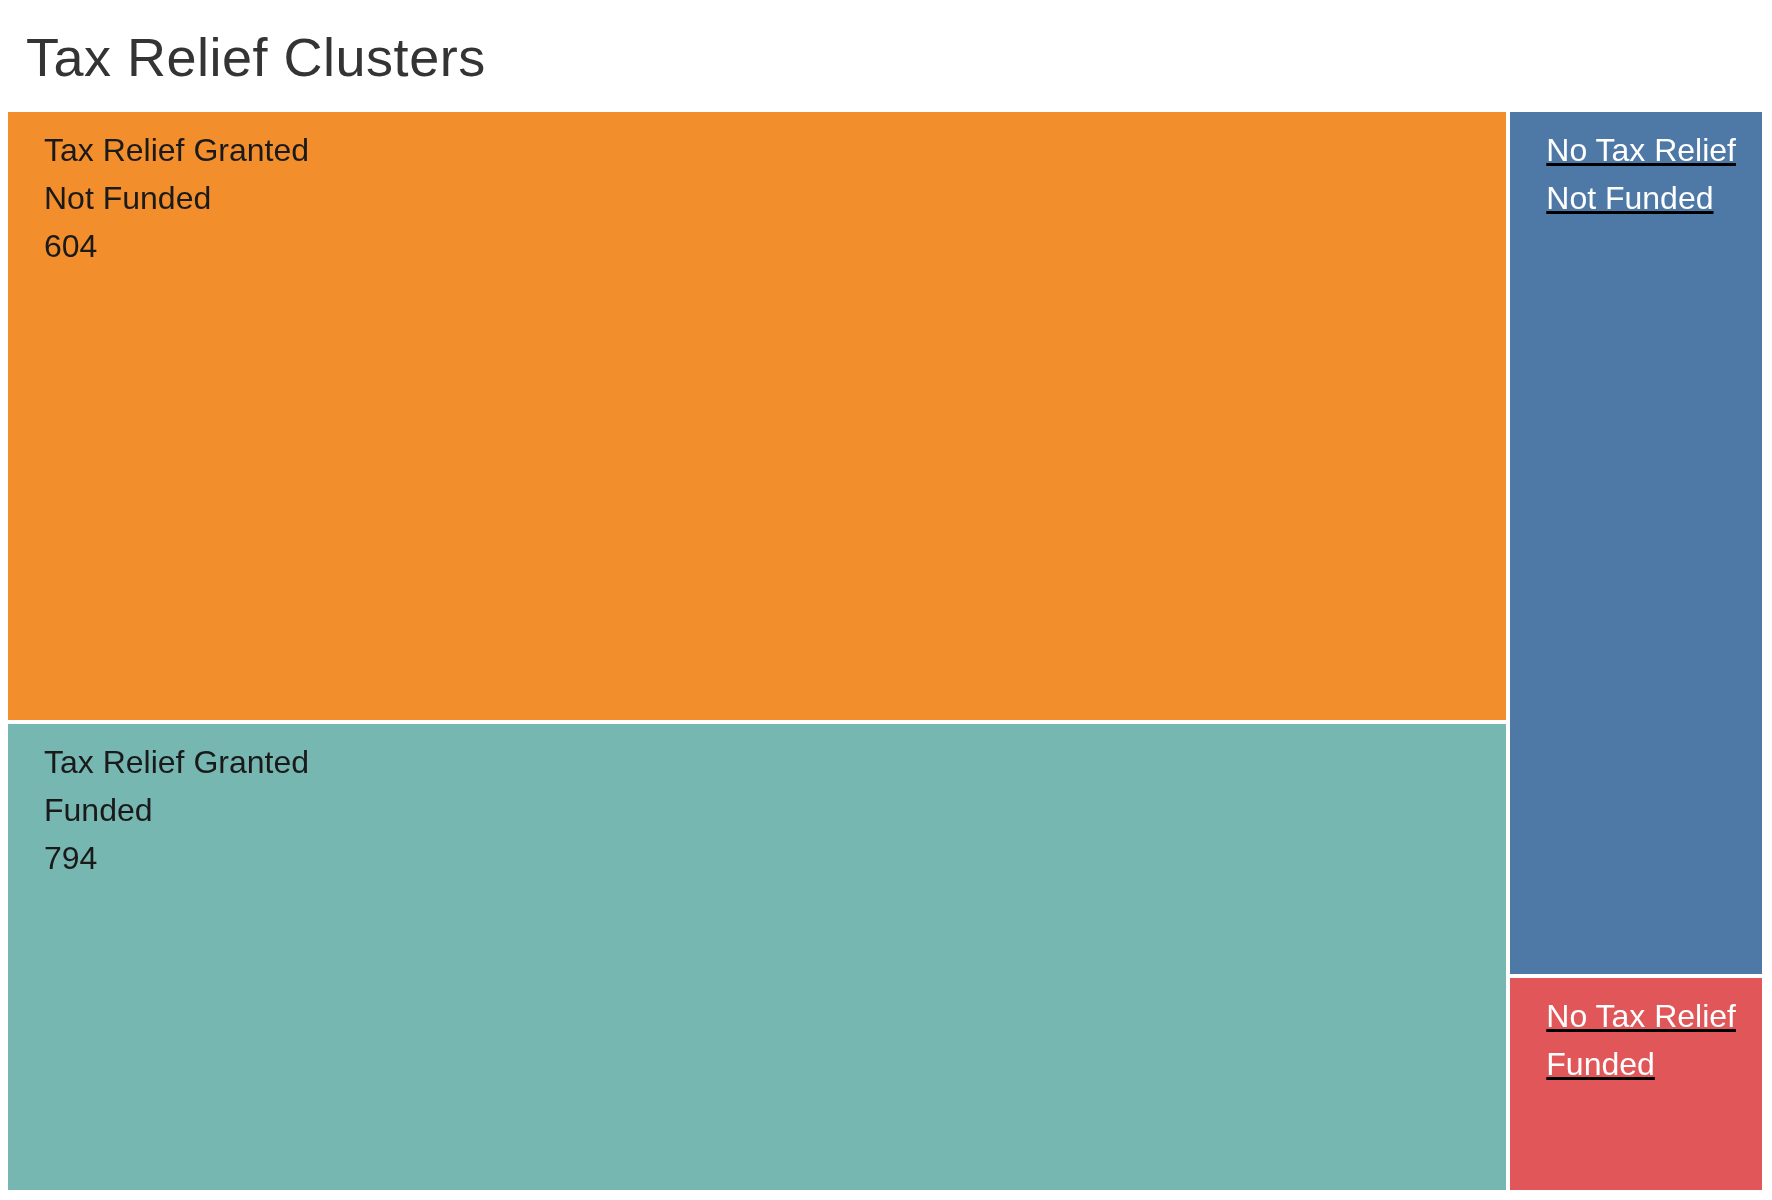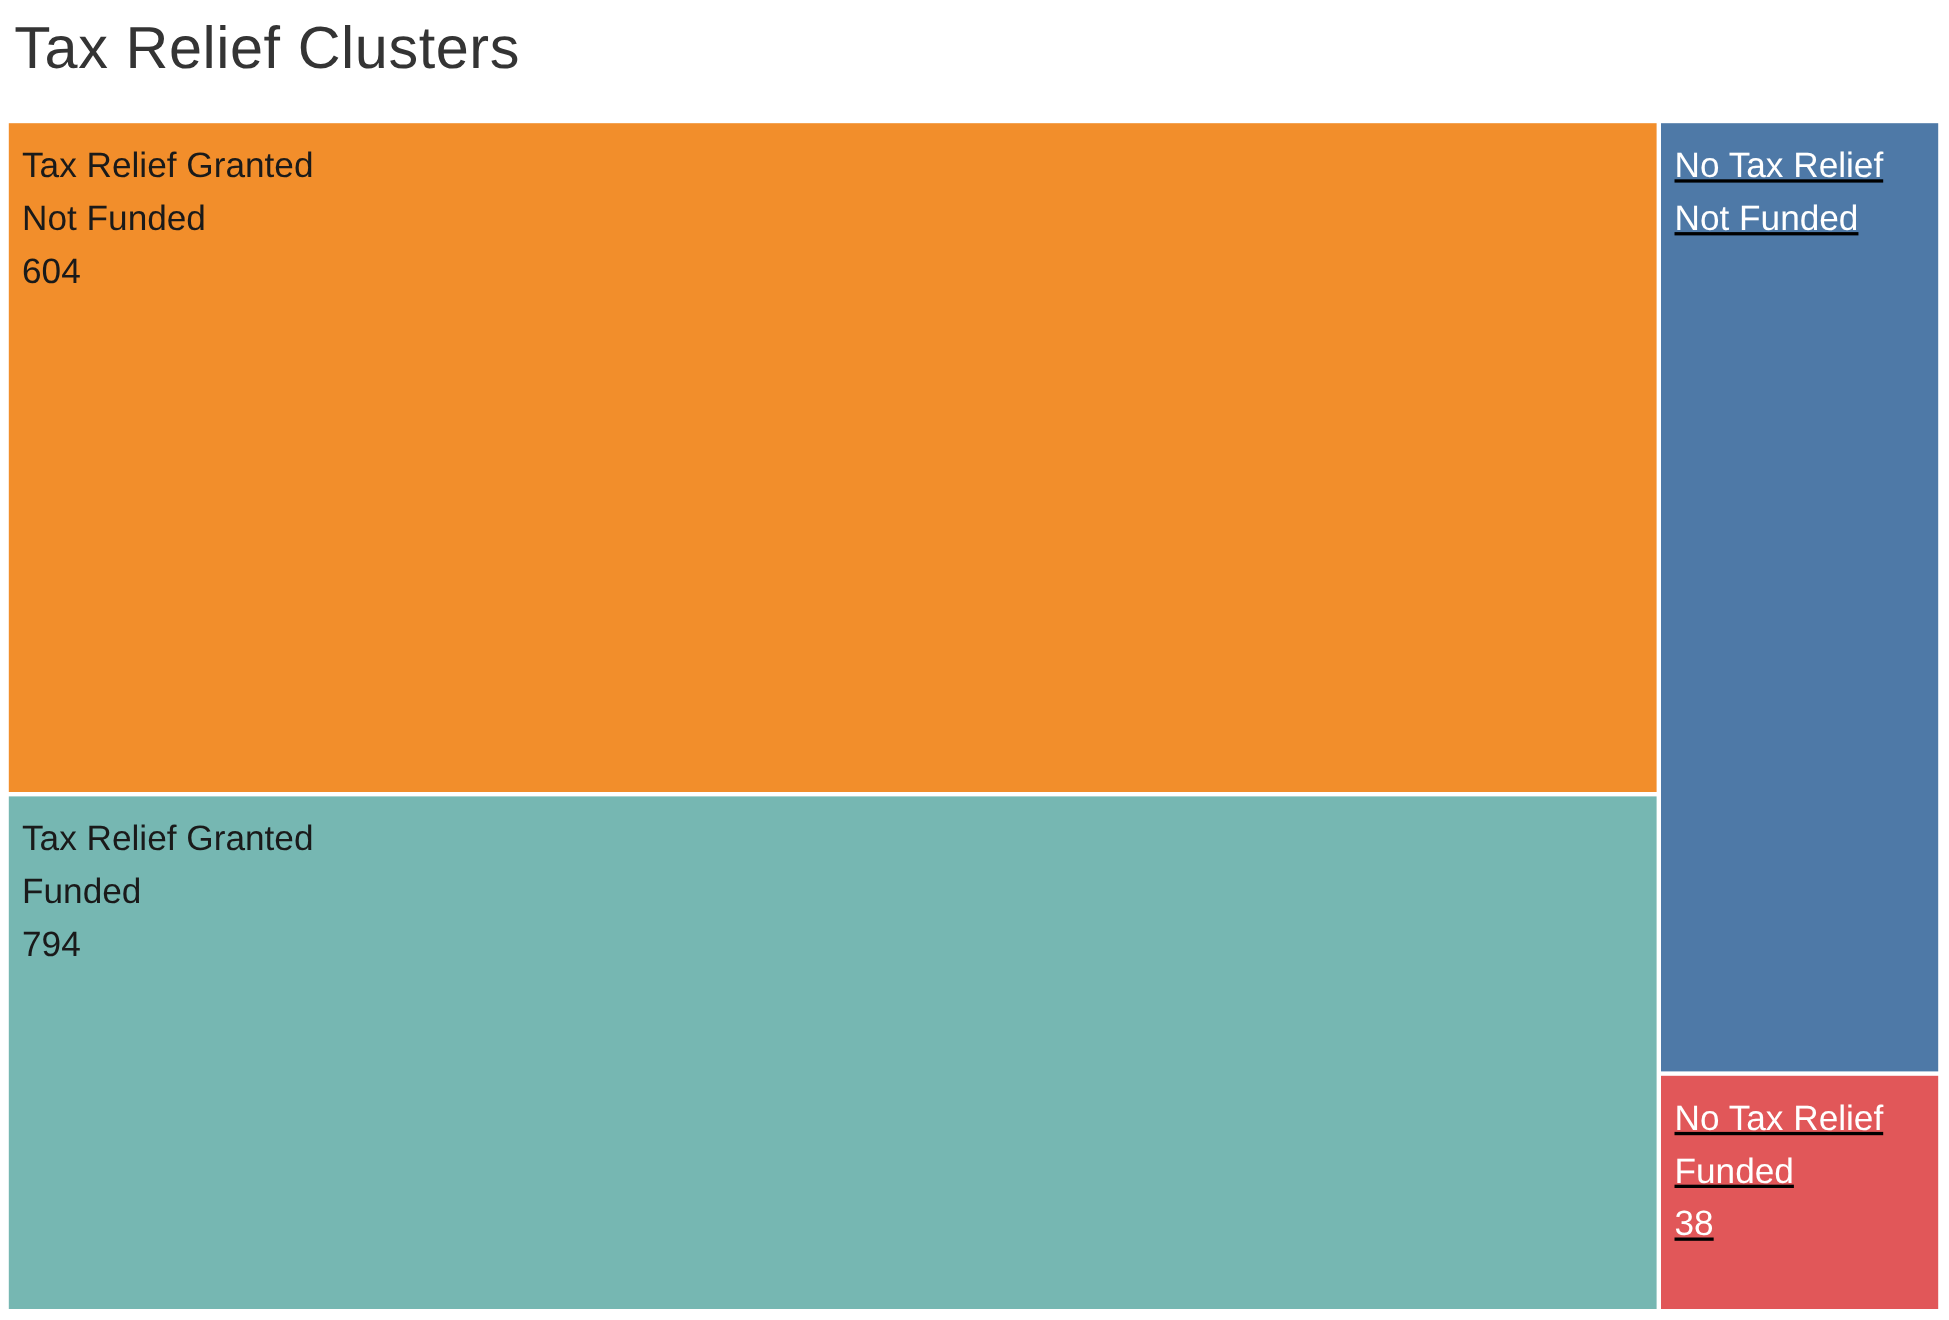--- a/index.html
+++ b/index.html
@@ -11,21 +11,21 @@
     width: 1772px;
     height: 1200px;
     position: relative;
     overflow: hidden;
     font-family: "Liberation Sans", sans-serif;
   }
   .chart-title {
     position: absolute;
     left: 10px;
     top: 10px;
-    margin: 3px;
+    margin: 16px;
     font-size: 54px;
     font-weight: 300;
     color: #343434;
     letter-spacing: 0.5px;
     white-space: nowrap;
   }
   .treemap {
     position: absolute;
     left: 8px;
     top: 112px;
@@ -39,21 +39,21 @@
     display: flex;
     flex-direction: column;
     gap: 4px;
     flex-basis: 0;
     min-width: 0;
   }
   .tm-cell {
     flex-basis: 0;
     min-height: 0;
     box-sizing: border-box;
-    padding: 14px 12px;
+    padding: 14px 36px;
     overflow: hidden;
     cursor: default;
   }
   .cell-line {
     font-size: 32px;
     line-height: 48px;
     font-weight: 300;
     white-space: nowrap;
   }
 </style>
@@ -83,18 +83,17 @@
   <div class="tm-col" style="flex-grow: 210; text-decoration: underline;">
 
     <div class="tm-cell" style="flex-grow: 172; background: rgb(78, 121, 167); color: rgb(255, 255, 255);">
       <div class="cell-line">No Tax Relief</div>
       <div class="cell-line">Not Funded</div>
     </div>
 
     <div class="tm-cell" style="flex-grow: 38; background: rgb(225, 87, 89); color: rgb(255, 255, 255);">
       <div class="cell-line">No Tax Relief</div>
       <div class="cell-line">Funded</div>
-      <div class="cell-line">38</div>
     </div>
 
   </div>
 
 </div>
 
 </body></html>

